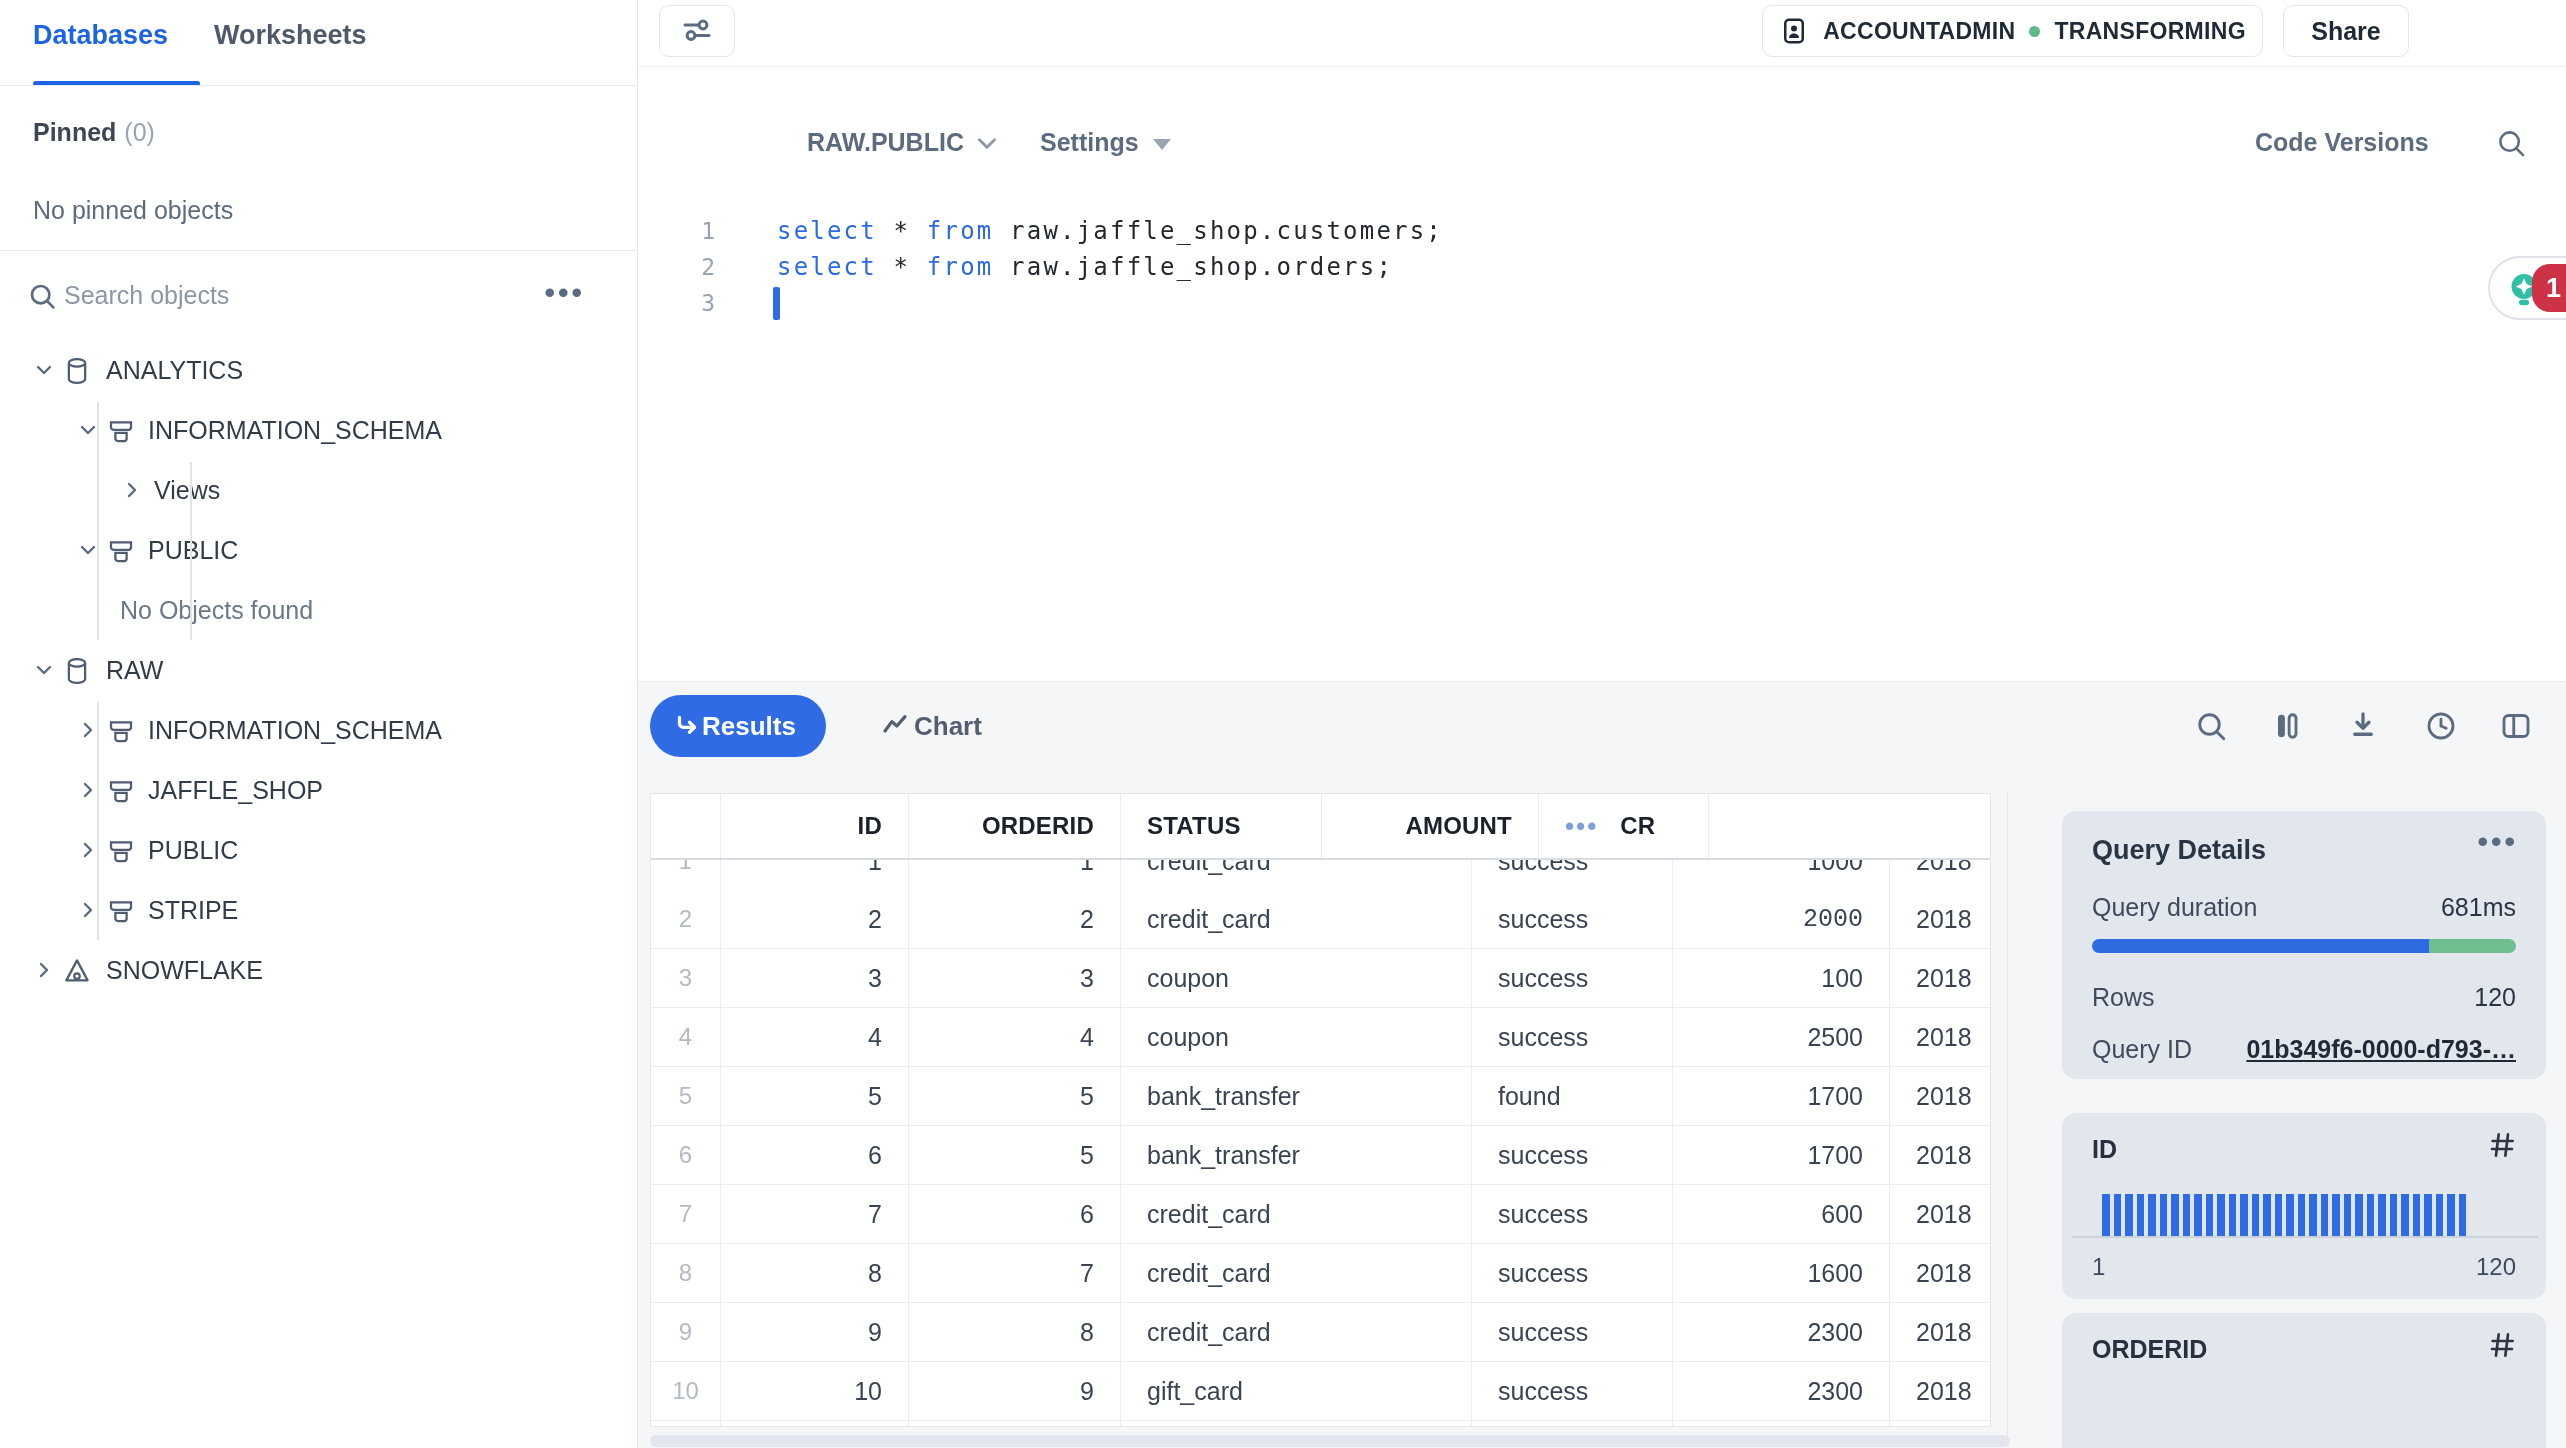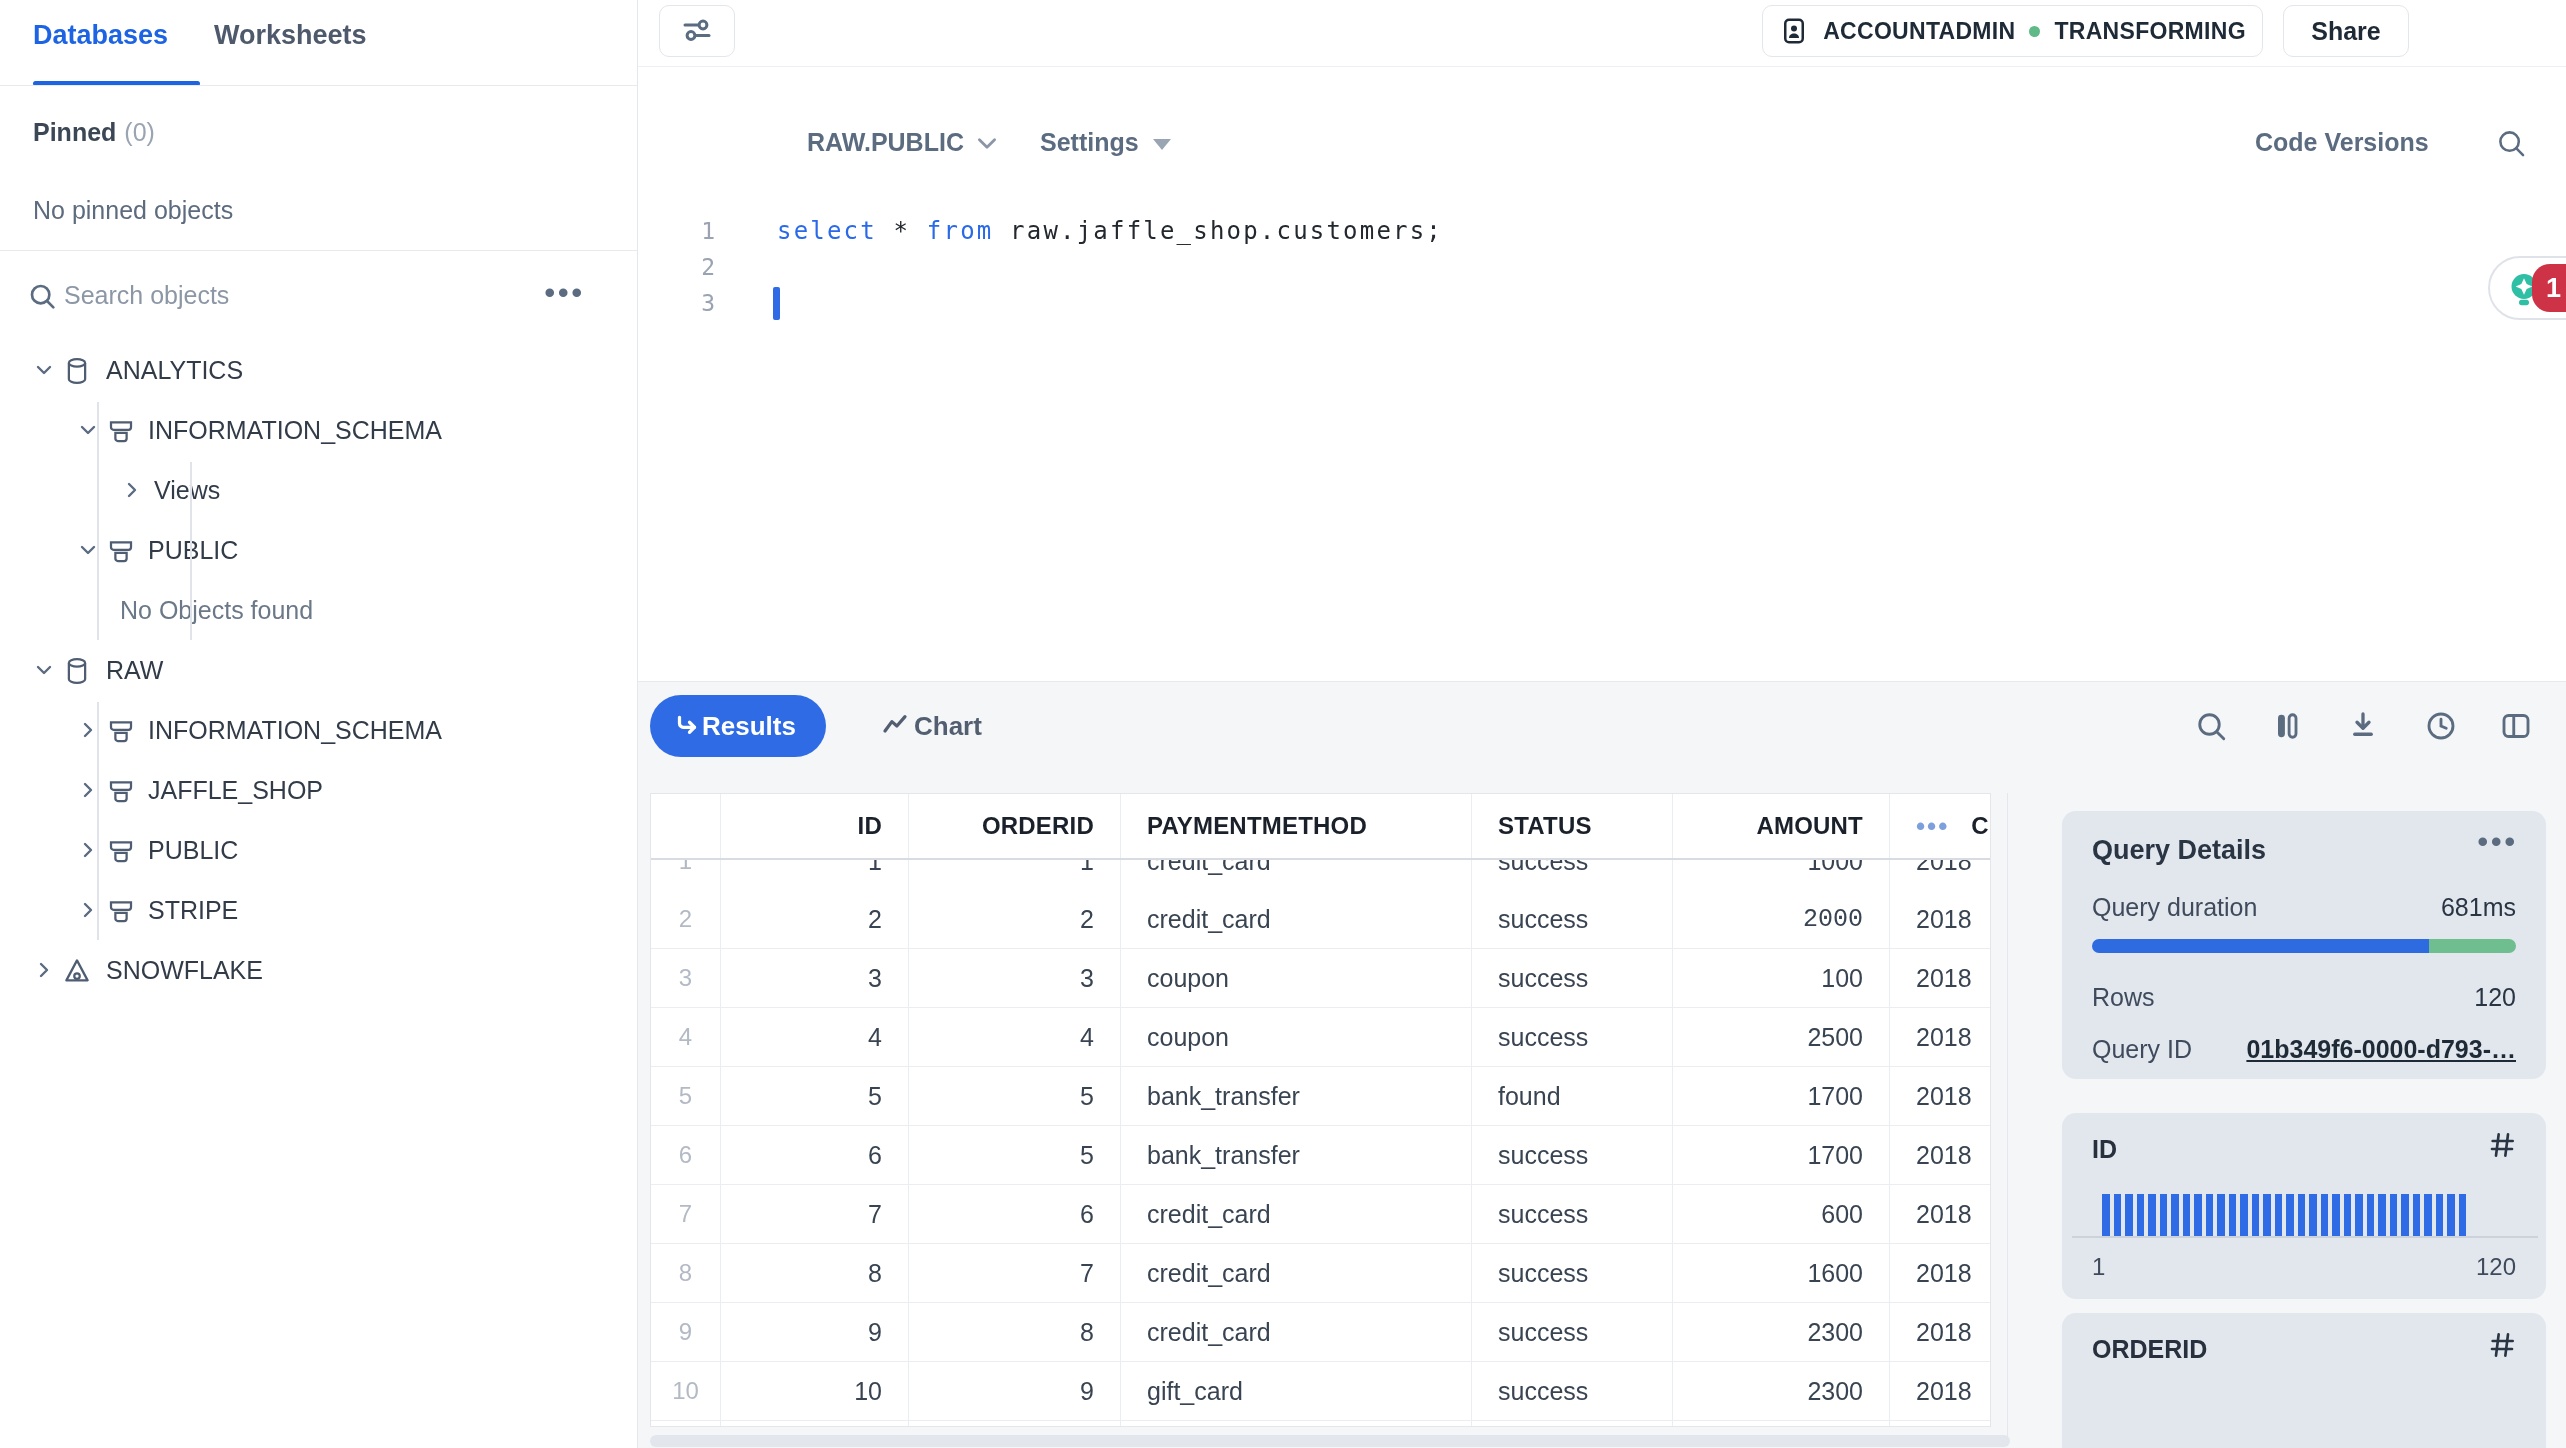--- a/index.html
+++ b/index.html
@@ -340,20 +340,21 @@
       </svg>
     </div>
 
   <div id="code-area">
       <div class="code-line" style="top: 0px;">
         <span class="ln">1</span>
         <span class="src"><span class="tok-keyword">select</span><span class="tok-plain"> * </span><span class="tok-keyword">from</span><span class="tok-plain"> raw.jaffle_shop.customers;</span></span>
       </div>
       <div class="code-line" style="top: 36px;">
         <span class="ln">2</span>
+        <span class="src"><span class="tok-keyword">select</span><span class="tok-plain"> * </span><span class="tok-keyword">from</span><span class="tok-plain"> raw.jaffle_shop.orders;</span></span>
       </div>
       <div class="code-line" style="top: 72px;">
         <span class="ln">3</span>
       </div>
     </div>
   <div id="cursor-bar"></div>
   <div id="copilot-pill">
     <span class="abs" style="left:14px;top:11px">
       <svg width="40" height="40" viewBox="0 0 24 24">
           <circle cx="12" cy="10.5" r="7.5" fill="#2fbfa4"></circle>
@@ -386,23 +387,20 @@
 
     <div id="table-wrap">
       <div id="thead">
           <div class="tcell num" style="width: 70px; flex: 0 0 auto;"></div>
           <div class="tcell r" style="width: 188px; flex: 0 0 auto;">
             <span>ID</span>
           </div>
           <div class="tcell r" style="width: 212px; flex: 0 0 auto;">
             <span>ORDERID</span>
           </div>
-          <div class="tcell l" style="width: 351px; flex: 0 0 auto;">
-            <span>PAYMENTMETHOD</span>
-          </div>
           <div class="tcell l" style="width: 201px; flex: 0 0 auto;">
             <span>STATUS</span>
           </div>
           <div class="tcell r" style="width: 217px; flex: 0 0 auto;">
             <span>AMOUNT</span>
           </div>
           <div class="tcell l" style="width: 170px; flex: 0 0 auto;">
             <span class="menu-dots">•••</span>
             <span>CR</span>
           </div>

